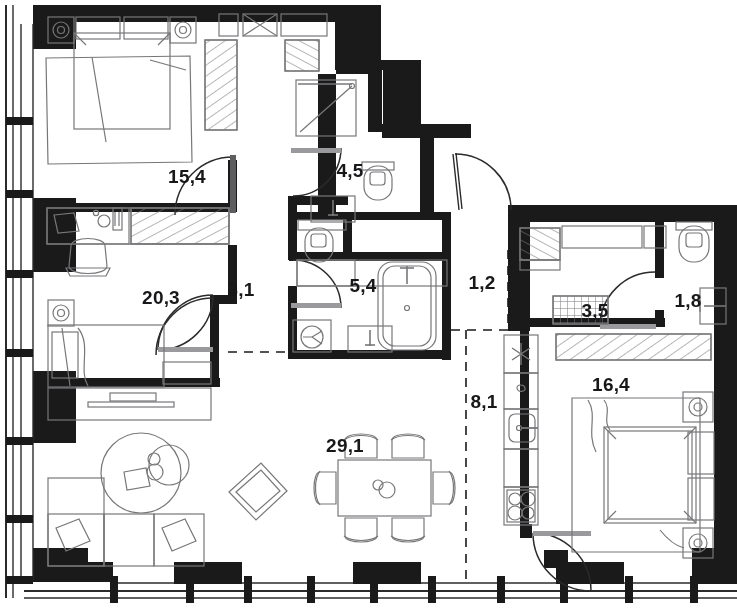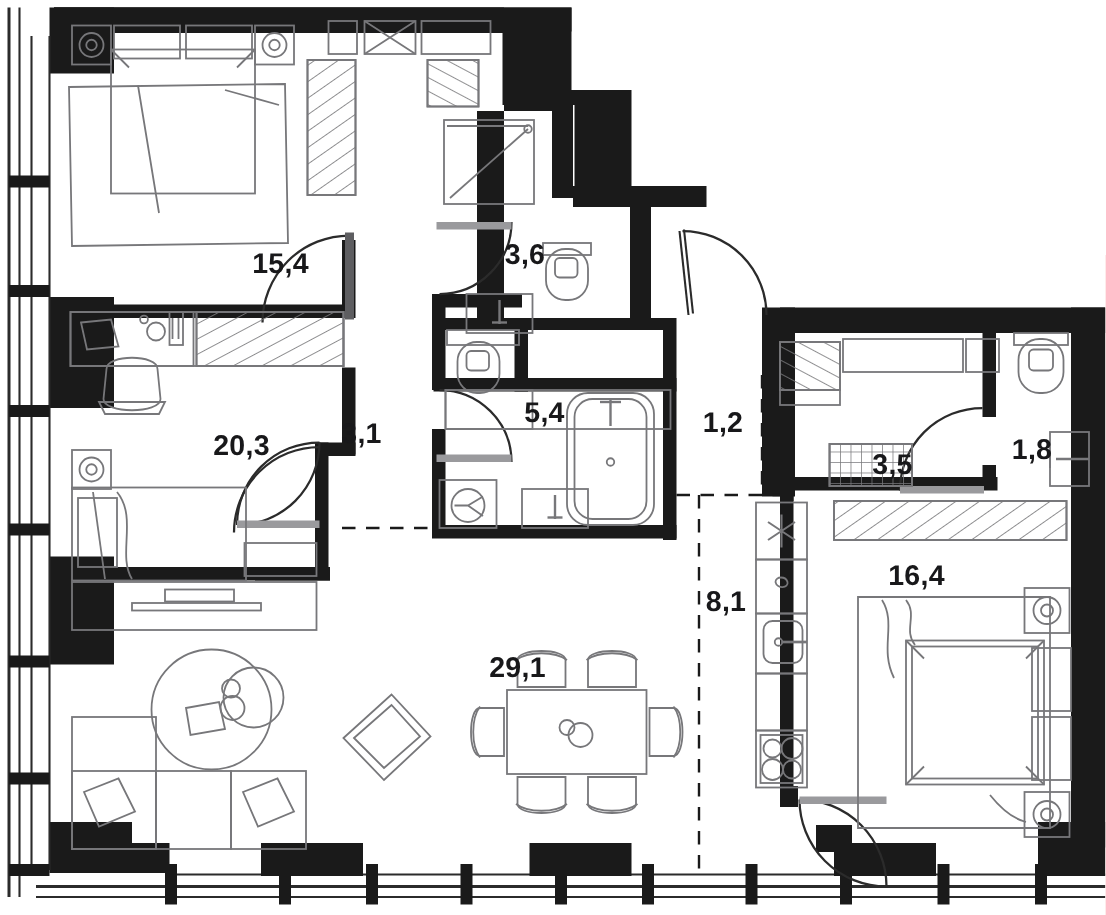--- a/index.html
+++ b/index.html
@@ -404,23 +404,23 @@
     </g>
 
   </svg>
 
   <div class="area-label" style="left:187px; top:177px;">15,4</div>
 
   <div class="area-label" style="left:161px; top:298px;">20,3</div>
 
   <div class="area-label" style="left:241px; top:290px;">3,1</div>
 
-  <div class="area-label" style="left:350px; top:171px;">3,6</div>
-
-  <div class="area-label" style="left:363px; top:276px;text-align:center;">5,4</div>
+  <div class="area-label" style="left:350px; top:171px;">4,5</div>
+
+  <div class="area-label" style="left:363px; top:286px;text-align:center;">5,4</div>
 
   <div class="area-label" style="left:482px; top:283px;">1,2</div>
 
   <div class="area-label" style="left:595px; top:291px;margin-top:20px;">3,5</div>
 
   <div class="area-label" style="left:688px; top:301px;">1,8</div>
 
   <div class="area-label" style="left:611px; top:385px;">16,4</div>
 
   <div class="area-label" style="left:345px; top:402px;margin-top:44px;">29,1</div>

